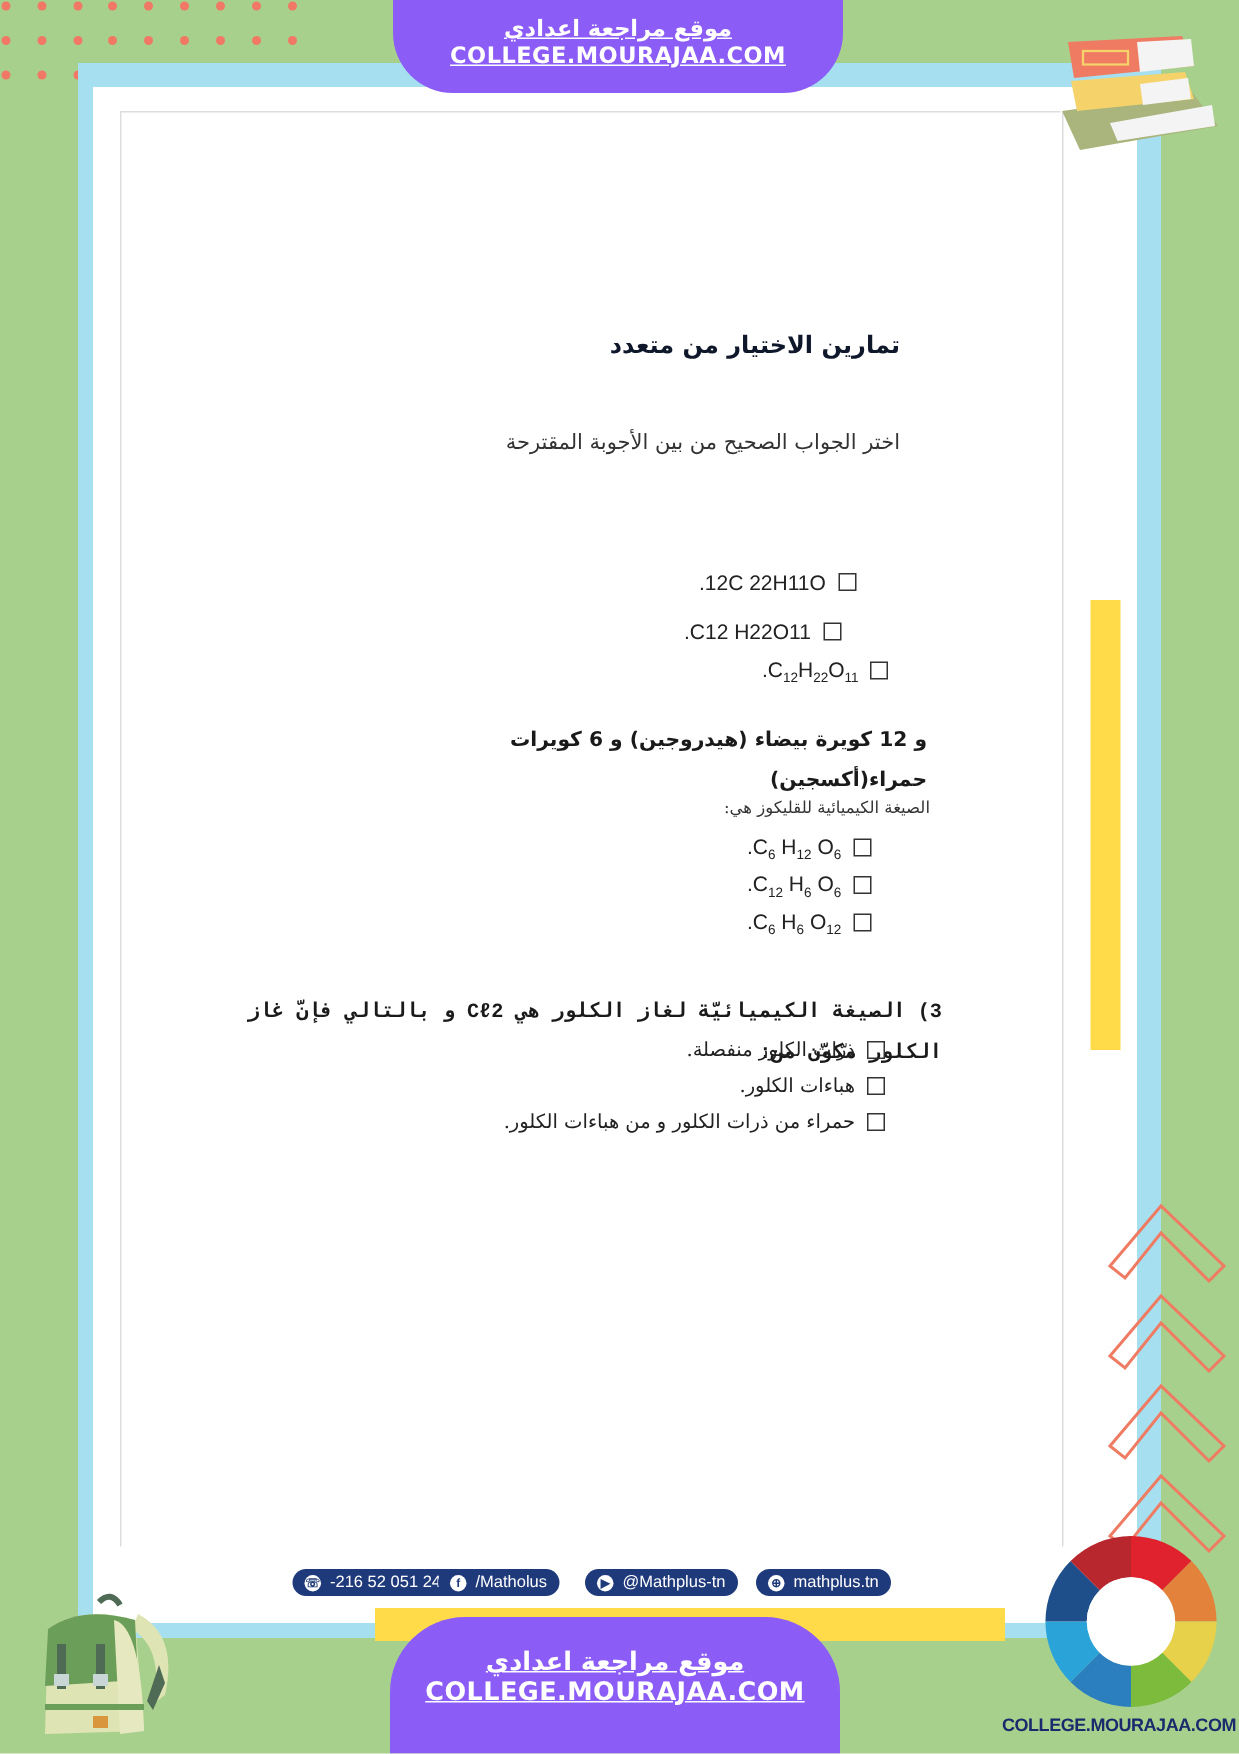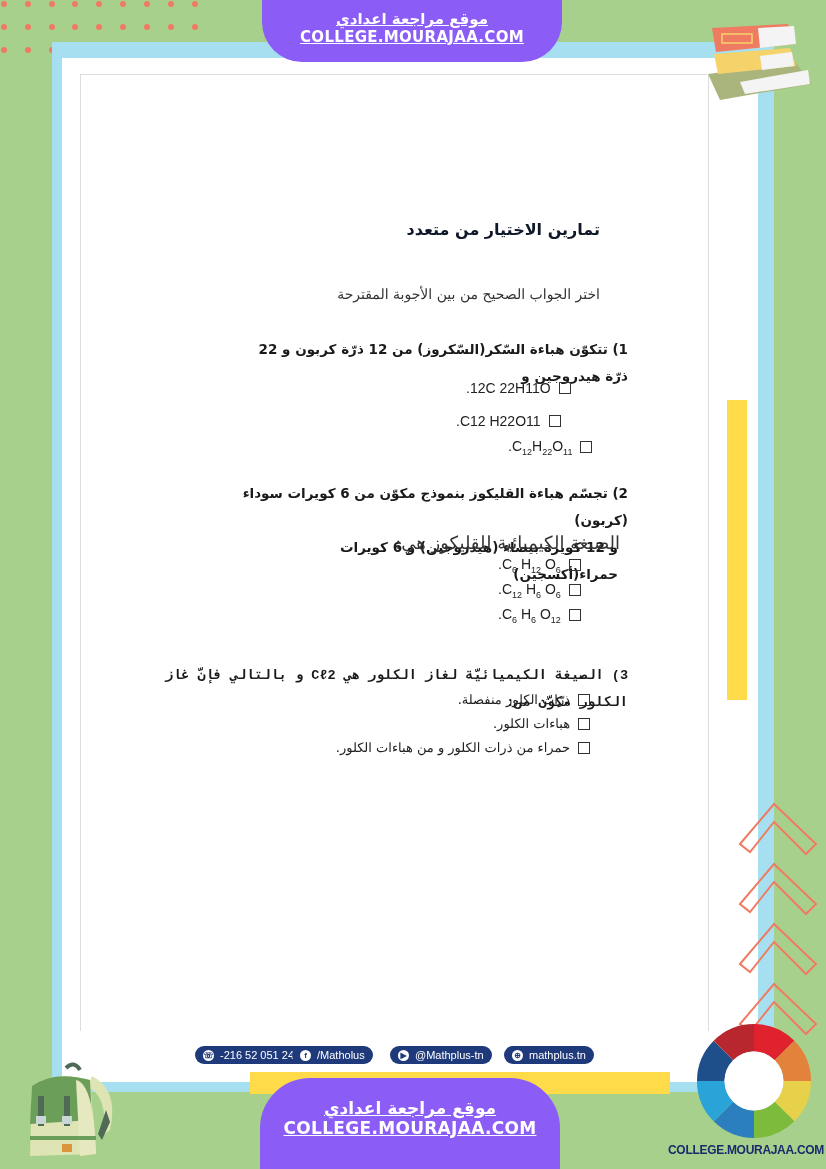--- a/index.html
+++ b/index.html
@@ -28,21 +28,21 @@
     .banner.bottom .ar { margin-top: 20px; font-size: 17px; }
     .banner.bottom .en { font-size: 17px; }
 
     .doc { position: absolute; direction: rtl; color: #0f172a; }
     .doc-title { left: 380px; top: 220px; width: 220px; text-align: right; font-family: "DejaVu Sans", sans-serif; font-weight: bold; font-size: 16px; }
     .doc-instr { left: 290px; top: 286px; width: 310px; text-align: right; font-family: "DejaVu Serif", serif; font-size: 14px; color: #333; }
 
     .q { position: absolute; direction: rtl; text-align: right; font-family: "DejaVu Sans", sans-serif; font-weight: bold; font-size: 13.5px; color: #1a1a1a; line-height: 27px; }
     .q1 { left: 240px; top: 336px; width: 388px; }
     .q2 { left: 240px; top: 480px; width: 388px; }
-    .q2-sub { position: absolute; left: 240px; top: 532px; width: 380px; direction: rtl; text-align: right; font-family: "DejaVu Serif", serif; font-size: 18px; color: #333; }
+    .q2-sub { position: absolute; left: 240px; top: 532px; width: 380px; direction: rtl; text-align: right; font-family: "DejaVu Serif", serif; font-size: 11px; color: #333; }
     .q3 { left: 150px; top: 662px; width: 478px; font-family: Liberation Mono, monospace; }
 
     .opt { position: absolute; display: flex; align-items: center; gap: 8px; direction: ltr; font-family: "Liberation Sans", sans-serif; font-size: 14px; color: #222; }
     .opt .box { width: 10px; height: 10px; border: 1.3px solid #333; display: inline-block; }
     .opt.ar { direction: rtl; font-family: "DejaVu Serif", serif; font-size: 13px; }
     sub { font-size: 9px; }
 
     .social { position: absolute; top: 1046px; height: 18px; border-radius: 9px; background: #1f3a7a; color: #fff; font-family: "Liberation Sans", sans-serif; font-size: 11px; display: flex; align-items: center; gap: 6px; padding: 0 8px; }
     .social .ico { width: 11px; height: 11px; border-radius: 50%; background: #fff; color: #1f3a7a; font-size: 8px; display: flex; align-items: center; justify-content: center; font-weight: bold; }
 
@@ -106,37 +106,35 @@
   <path d="M60 44 L92 40 L94 54 L62 58 Z" fill="#f4f4f4"></path>
   <path d="M12 16 L88 12 L96 32 L16 40 Z" fill="#ef7b62"></path>
   <path d="M58 16 L94 14 L96 32 L60 36 Z" fill="#f4f4f4"></path>
   <rect x="22" y="22" width="30" height="9" fill="none" stroke="#f6d36a" stroke-width="1.5"></rect>
 </svg>
 
 <div class="doc doc-title">تمارين الاختيار من متعدد</div>
 <div class="doc doc-instr">اختر الجواب الصحيح من بين الأجوبة المقترحة</div>
 
 <div class="q q1">
-  <div>1) تتكوّن هباءة السّكر(السّكروز) من 12 ذرّة كربون و 22 ذرّة هيدروجين و</div>
 </div>
 <div class="opt" style="left:466px;top:380px">
   <span>.12C 22H11O</span>
   <span class="box"></span>
 </div>
 <div class="opt" style="left:456px;top:413px">
   <span>.C12 H22O11</span>
   <span class="box"></span>
 </div>
 <div class="opt" style="left:508px;top:438px">
   <span>.C<sub>12</sub>H<sub>22</sub>O<sub>11</sub></span>
   <span class="box"></span>
 </div>
 
 <div class="q q2">
-  <div>2) تجسّم هباءة القليكوز بنموذج مكوّن من 6 كويرات سوداء (كربون)</div>
   <div style="padding-right:10px">و 12 كويرة بيضاء (هيدروجين) و 6 كويرات حمراء(أكسجين)</div>
 </div>
 <div class="q2-sub">الصيغة الكيميائية للقليكوز هي:</div>
 <div class="opt" style="left:498px;top:556px">
   <span>.C<sub>6</sub> H<sub>12</sub> O<sub>6</sub></span>
   <span class="box"></span>
 </div>
 <div class="opt" style="left:498px;top:581px">
   <span>.C<sub>12</sub> H<sub>6</sub> O<sub>6</sub></span>
   <span class="box"></span>

